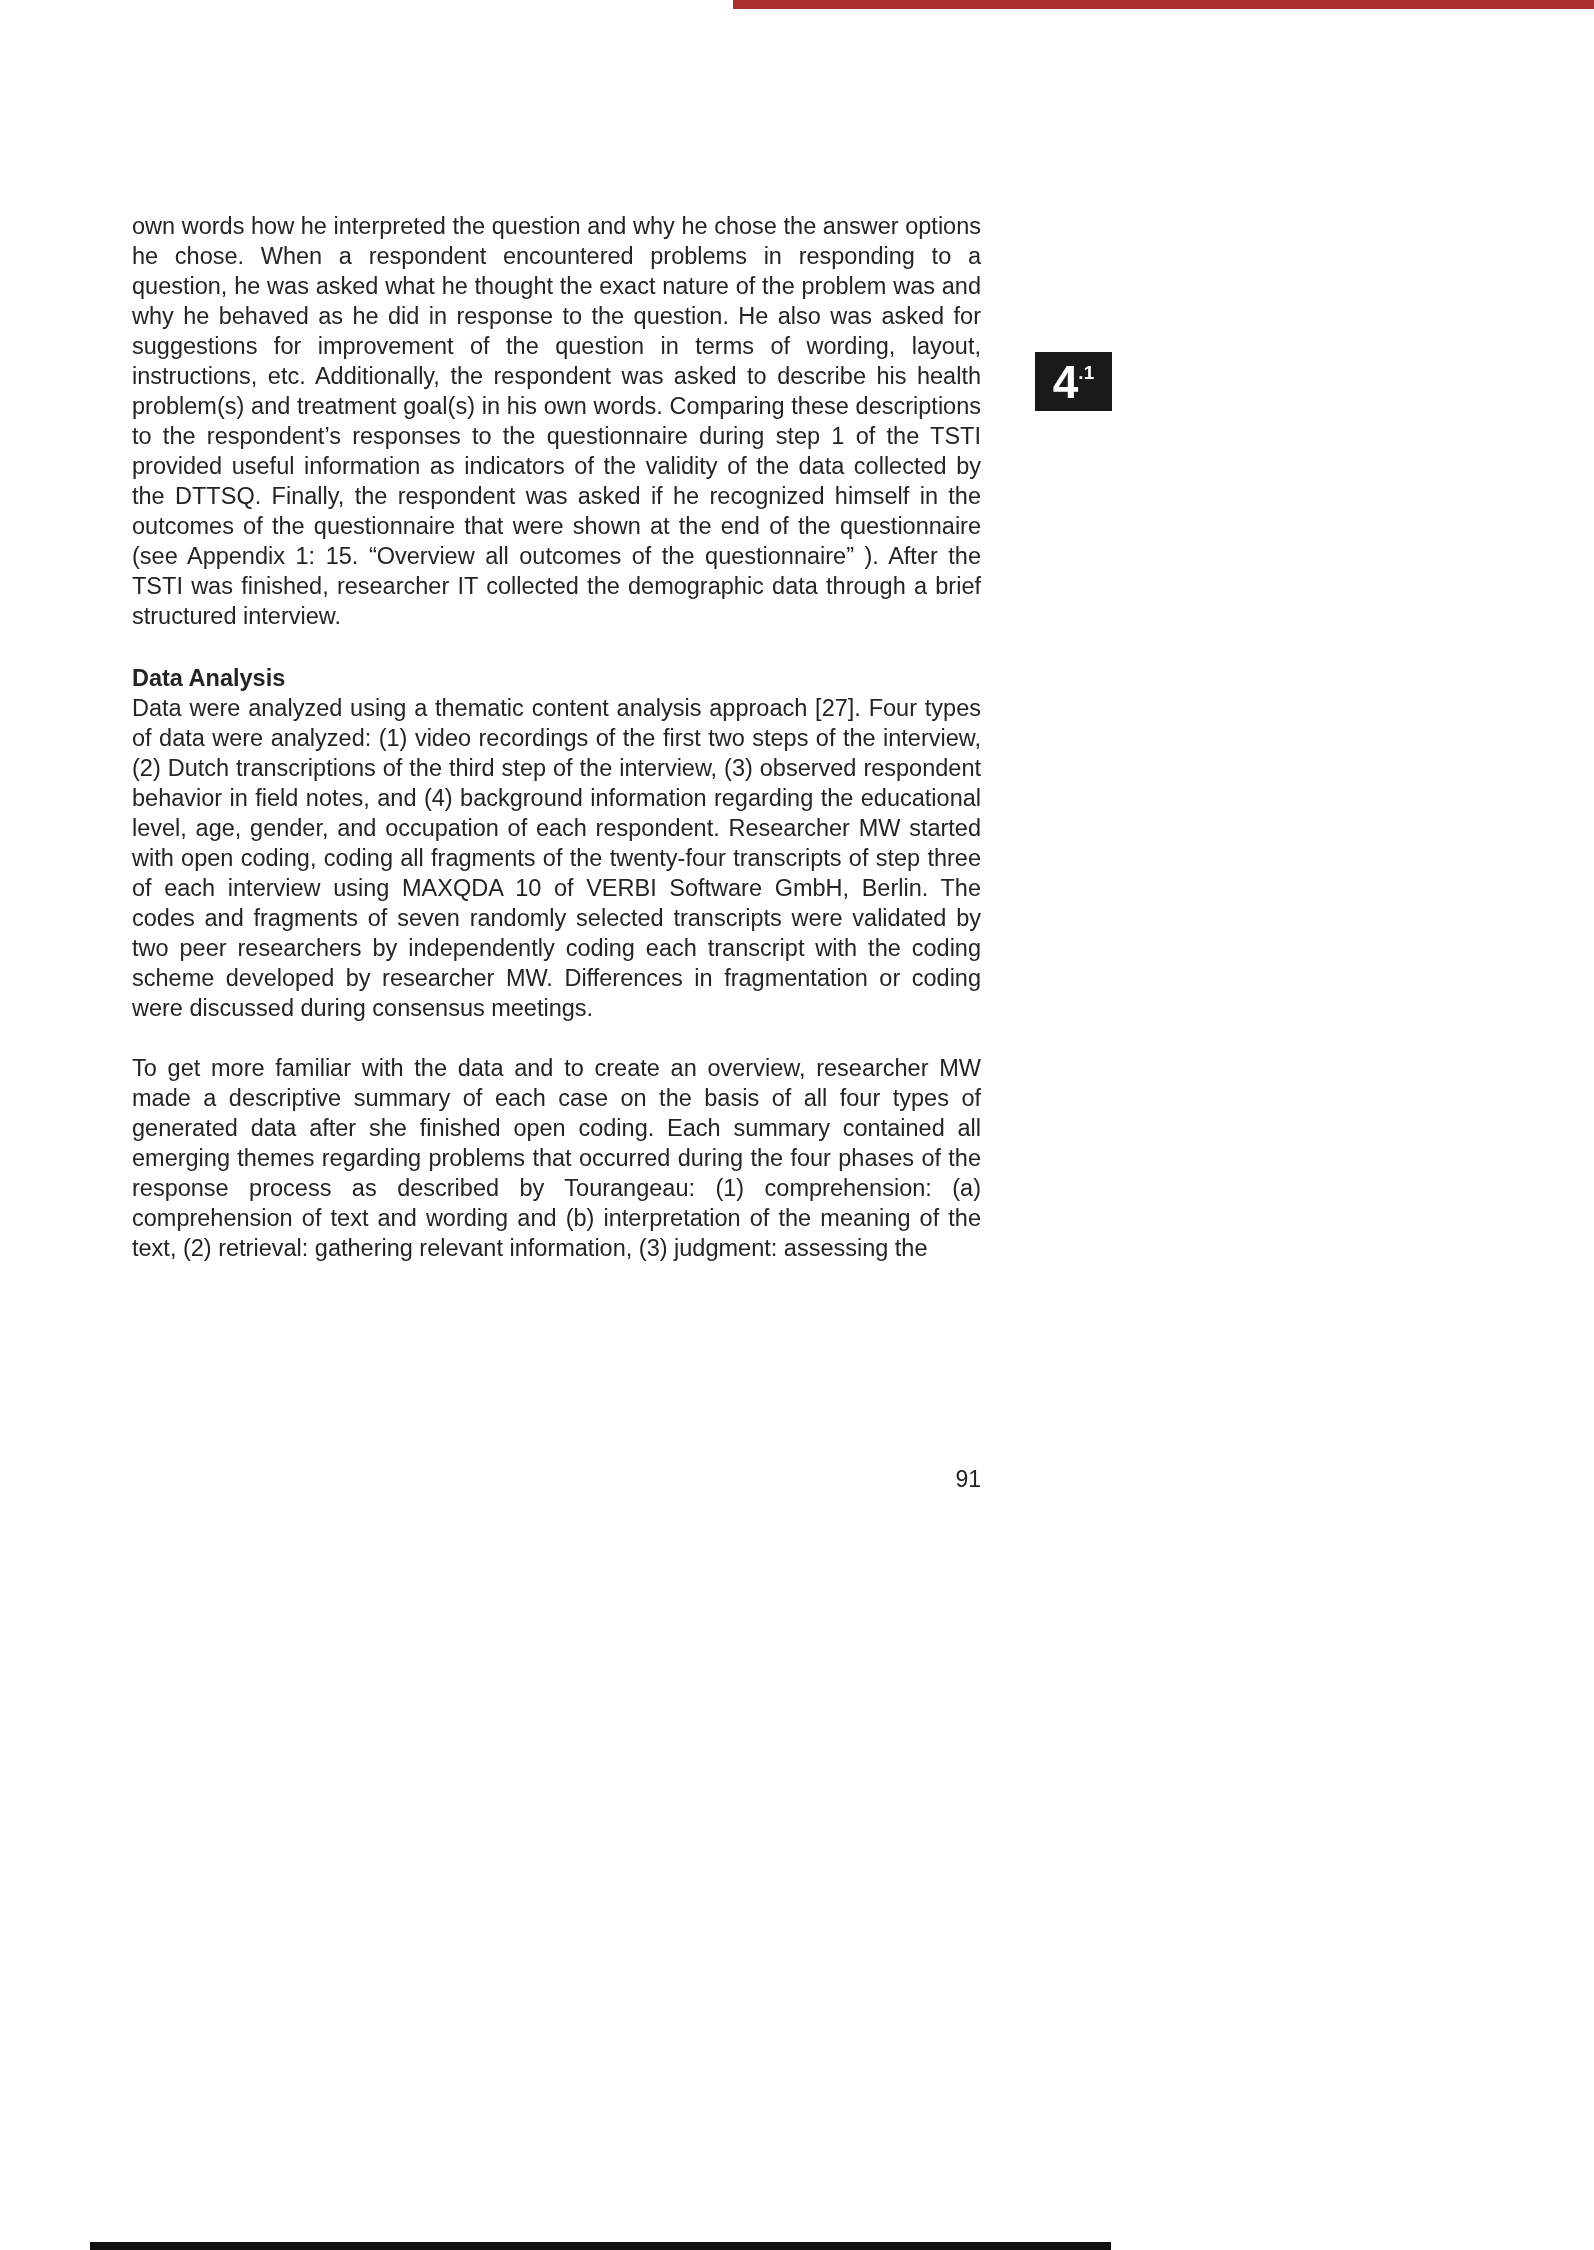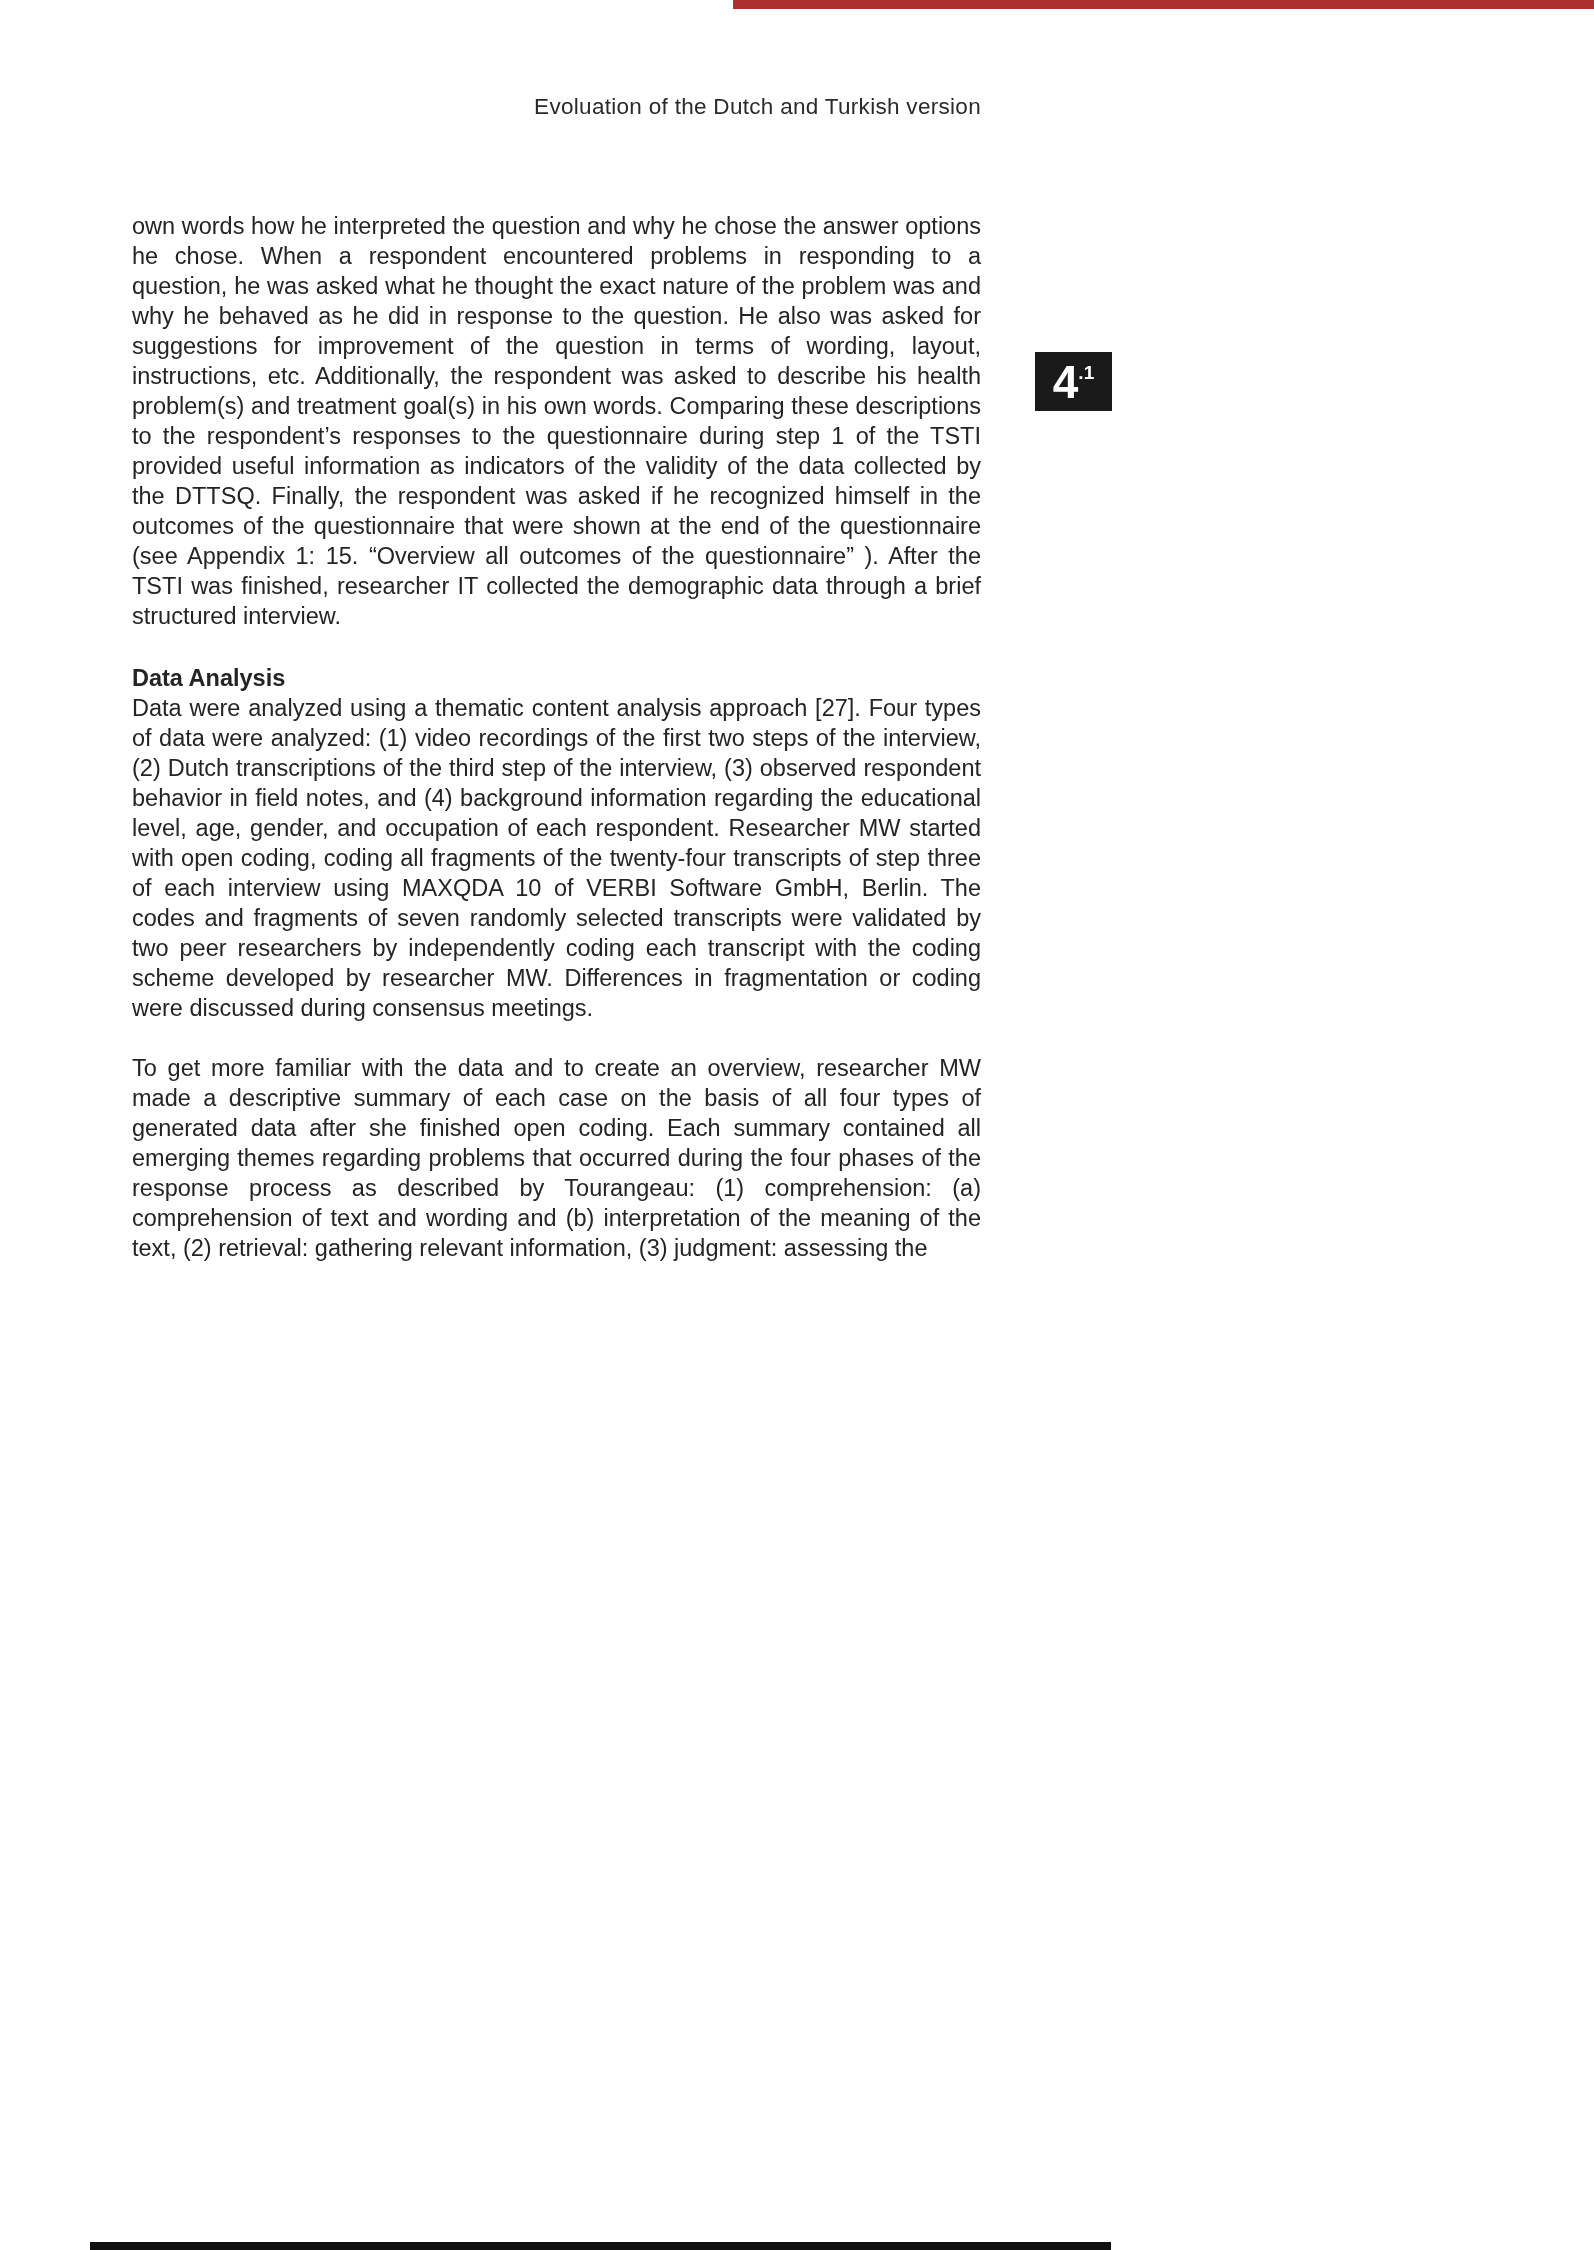--- a/index.html
+++ b/index.html
@@ -97,35 +97,35 @@
     color: #242424;
   }
 </style>
 </head>
 <body>
 
 <div class="page">
 
   <div class="top-strip" style="background-color: rgb(172, 48, 48);"></div>
 
-  <div class="running-head">Evoluation of the Dutch and Turkish version</div>
 
   <div class="chapter-tab" style="background-color: rgb(26, 26, 26);">
     <span class="tab-number">4</span>
     <span class="tab-section">.1</span>
   </div>
 
   <div class="text-block">
 
     <p class="para">own words how he interpreted the question and why he chose the answer options he chose. When a respondent encountered problems in responding to a question, he was asked what he thought the exact nature of the problem was and why he behaved as he did in response to the question. He also was asked for suggestions for improvement of the question in terms of wording, layout, instructions, etc. Additionally, the respondent was asked to describe his health problem(s) and treatment goal(s) in his own words. Comparing these descriptions to the respondent’s responses to the questionnaire during step 1 of the TSTI provided useful information as indicators of the validity of the data collected by the DTTSQ. Finally, the respondent was asked if he recognized himself in the outcomes of the questionnaire that were shown at the end of the questionnaire (see Appendix 1: 15. “Overview all outcomes of the questionnaire” ). After the TSTI was finished, researcher IT collected the demographic data through a brief structured interview.</p>
 
     <h2 class="heading">Data Analysis</h2>
 
     <p class="para">Data were analyzed using a thematic content analysis approach [27]. Four types of data were analyzed: (1) video recordings of the first two steps of the interview, (2) Dutch transcriptions of the third step of the interview, (3) observed respondent behavior in field notes, and (4) background information regarding the educational level, age, gender, and occupation of each respondent. Researcher MW started with open coding, coding all fragments of the twenty-four transcripts of step three of each interview using MAXQDA 10 of VERBI Software GmbH, Berlin. The codes and fragments of seven randomly selected transcripts were validated by two peer researchers by independently coding each transcript with the coding scheme developed by researcher MW. Differences in fragmentation or coding were discussed during consensus meetings.</p>
 
     <p class="para gap"><span>To get more familiar with the data and to create an overview, researcher MW made a descriptive summary of each case on the basis of all four types of generated data after she finished open coding. Each summary contained all emerging themes regarding problems that occurred during the four phases of the response process as described by Tourangeau: (1) </span><span class="italic">comprehension</span><span>: (a) comprehension of text and wording and (b) interpretation of the meaning of the text, (2) </span><span class="italic">retrieval</span><span>: gathering relevant information, (3) </span><span class="italic">judgment</span><span>: assessing the</span></p>
 
   </div>
 
+  <div class="page-number">91</div>
 
   <div class="bottom-strip" style="background-color: rgb(16, 16, 16);"></div>
 
 </div>
 
 </body></html>

